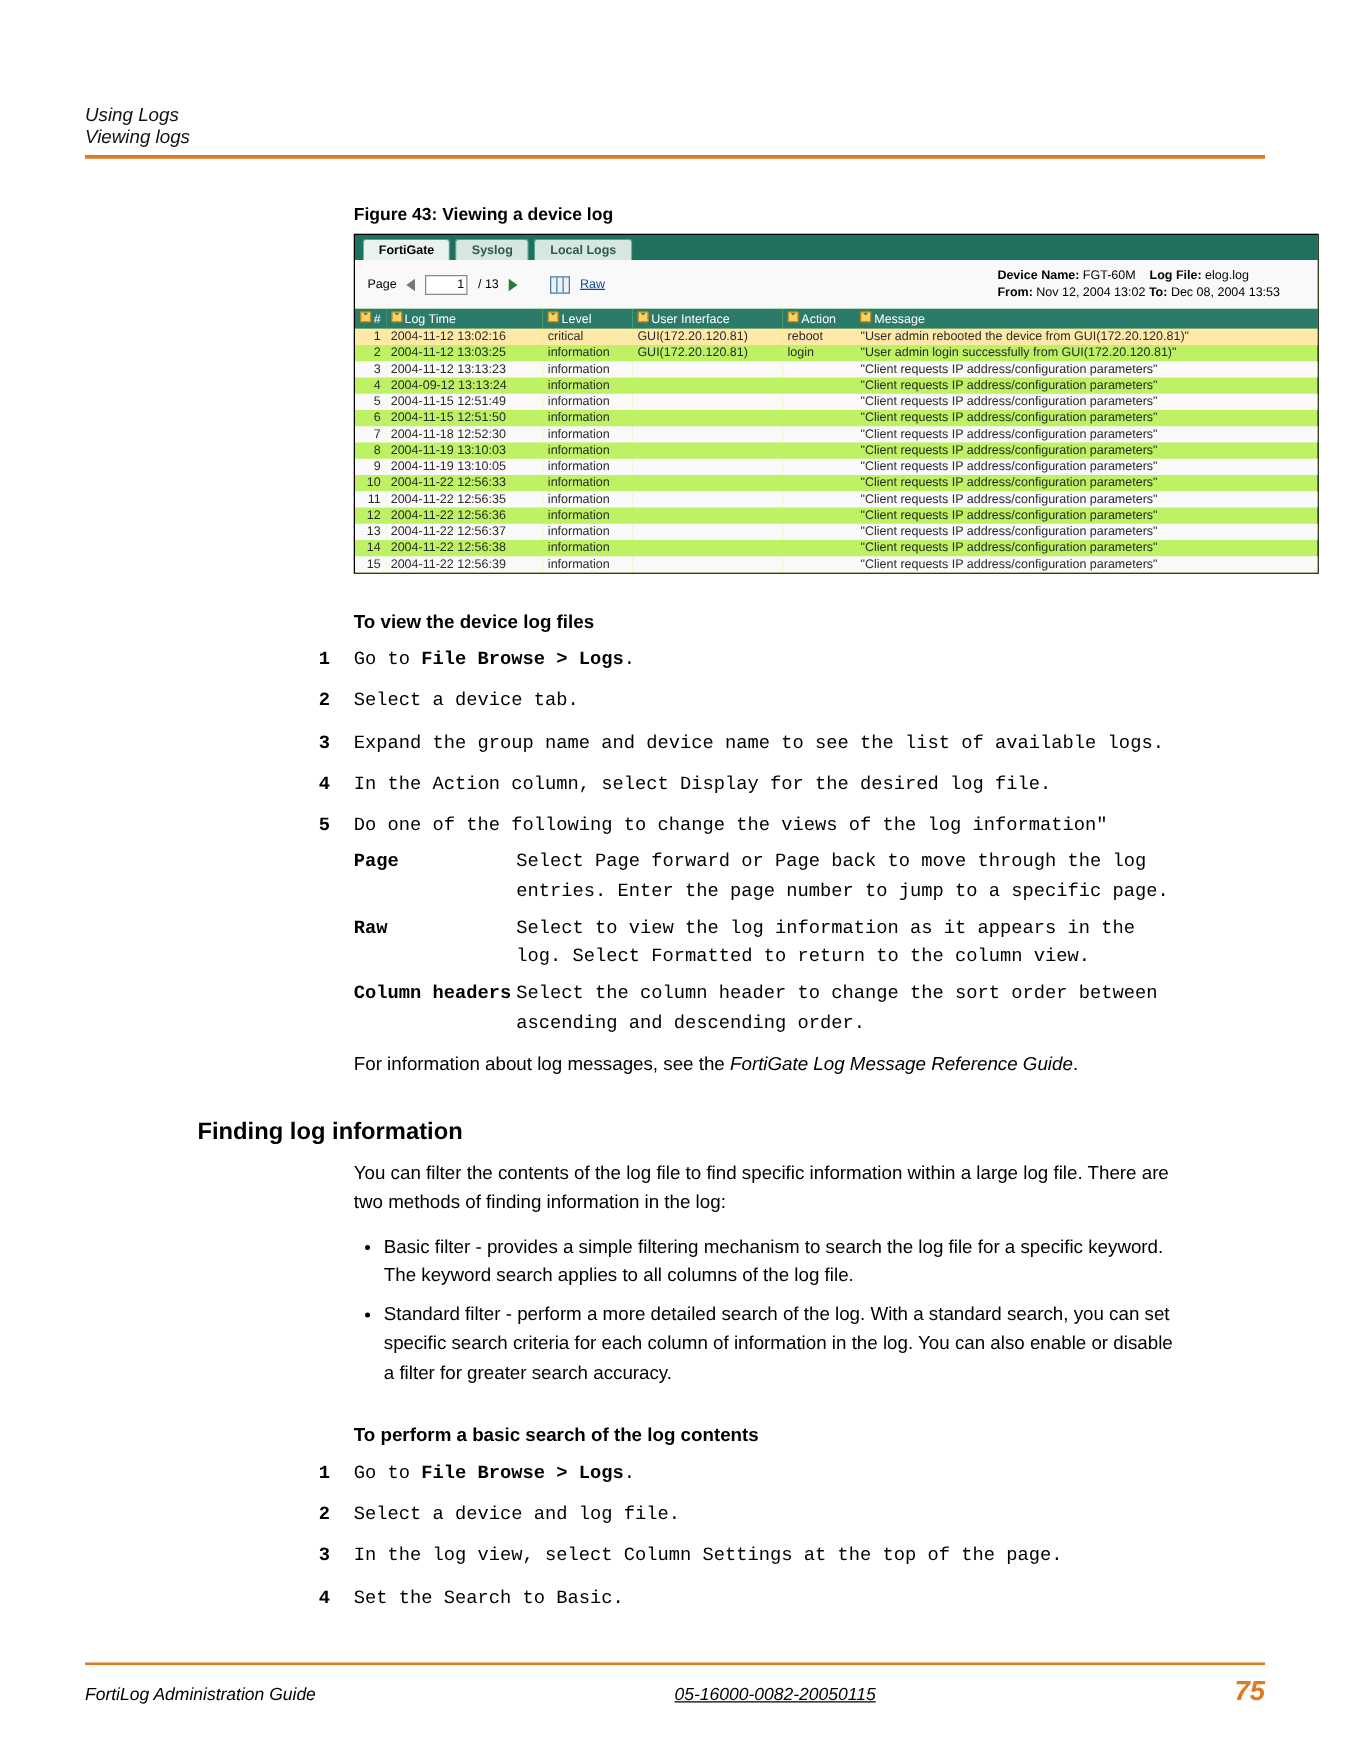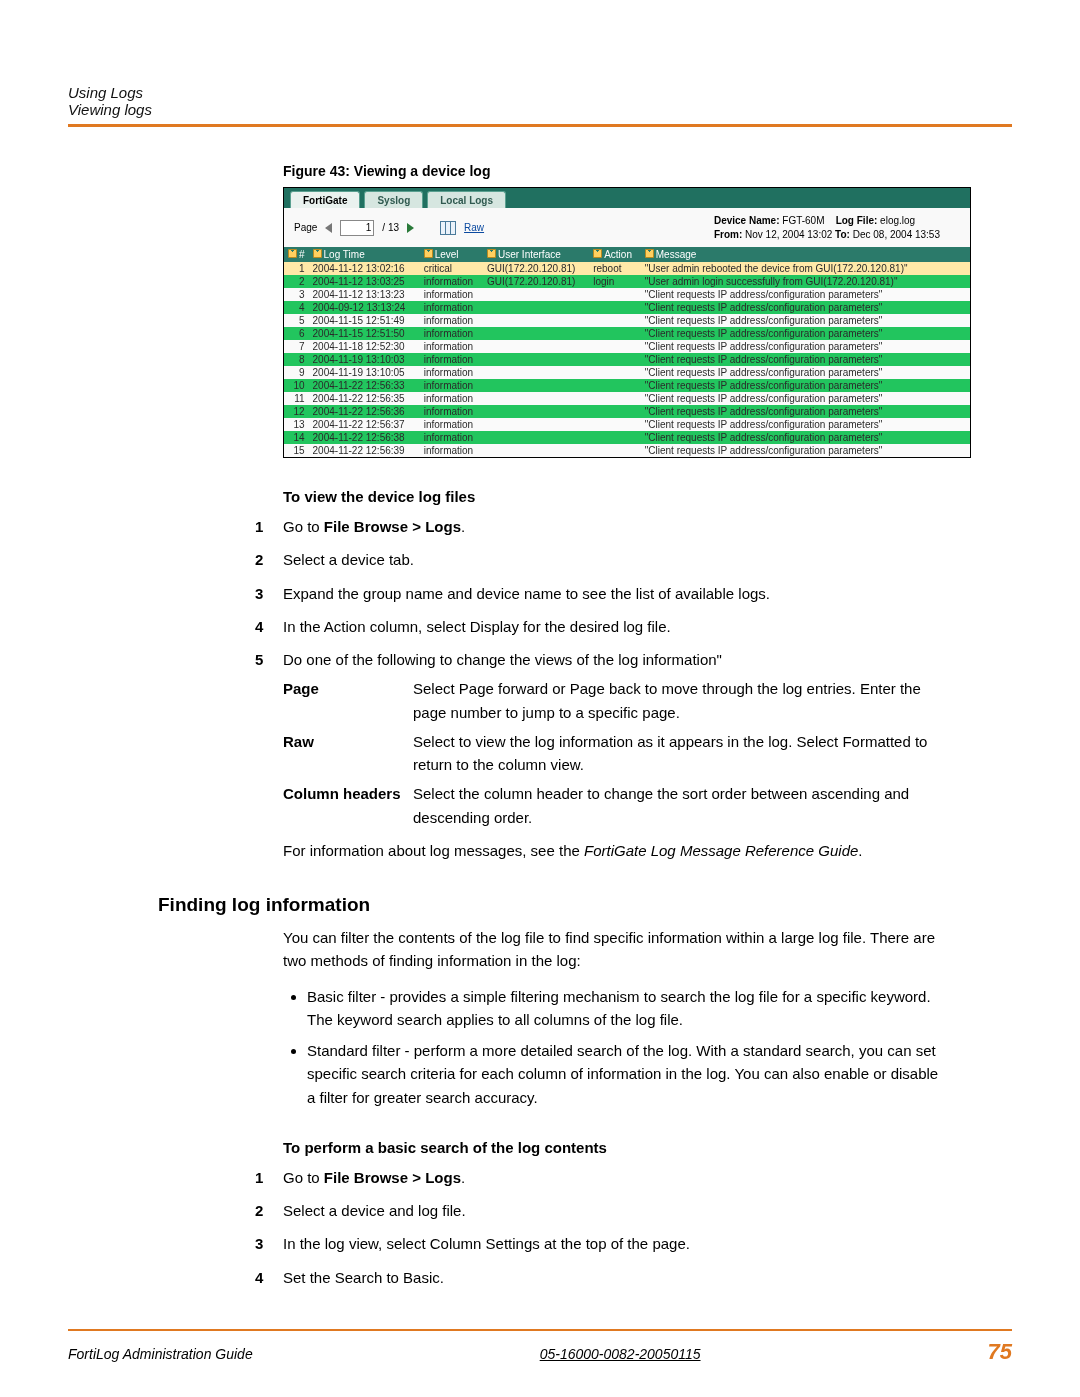--- a/index.html
+++ b/index.html
@@ -25,25 +25,25 @@
     flex-direction: column;
   }
   .fig-caption {
     font-weight: bold;
     font-size: 14px;
     margin: 8px 0 8px 215px;
   }
   
   .shot {
     margin-left: 215px;
-    width: 688px;
+    width: 772px;
     border: 1px solid #000;
     font-family: Verdana, Arial, sans-serif;
     font-size: 10px;
-    background: #22c55e;
+    background: #bef264;
   }
   .tabs-row {
     display: flex;
     align-items: flex-end;
     background: #207060;
     padding: 3px 6px 0 6px;
     gap: 4px;
   }
   .tab {
     padding: 3px 12px 2px 12px;
@@ -147,20 +147,21 @@
     font-size: 15px;
     margin: 30px 0 10px 215px;
   }
   ol.steps {
     margin: 0 68px 0 215px;
     padding: 0;
     list-style: none;
     counter-reset: step;
     font-size: 15px;
     line-height: 1.55;
+    font-family: Liberation Mono, monospace;
   }
   ol.steps > li {
     counter-increment: step;
     position: relative;
     padding-left: 0;
     margin-bottom: 10px;
   }
   ol.steps > li::before {
     content: counter(step);
     position: absolute;

